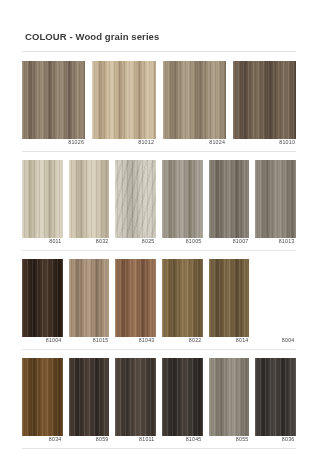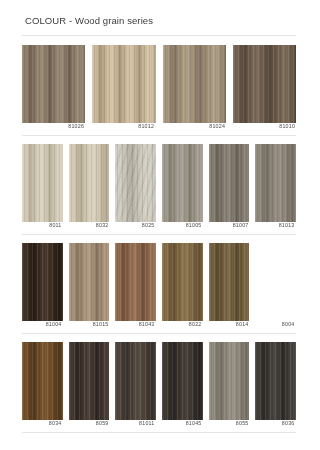--- a/index.html
+++ b/index.html
@@ -18,24 +18,24 @@
   }
   .page {
     width: 318px;
     height: 450px;
     box-sizing: border-box;
     padding: 0;
     position: relative;
   }
   .page-title {
     font-size: 9.5px;
-    font-weight: 400;
+    font-weight: 700;
     color: #3a3a3a;
     letter-spacing: 0.1px;
-    padding: 15px 0 0 25px;
+    padding: 31px 0 0 25px;
     margin: 0;
     line-height: 12px;
     white-space: nowrap;
   }
   .title-rule {
     height: 1px;
     background: #e2e2e2;
     margin: 8px 22px 0 22px;
   }
 

